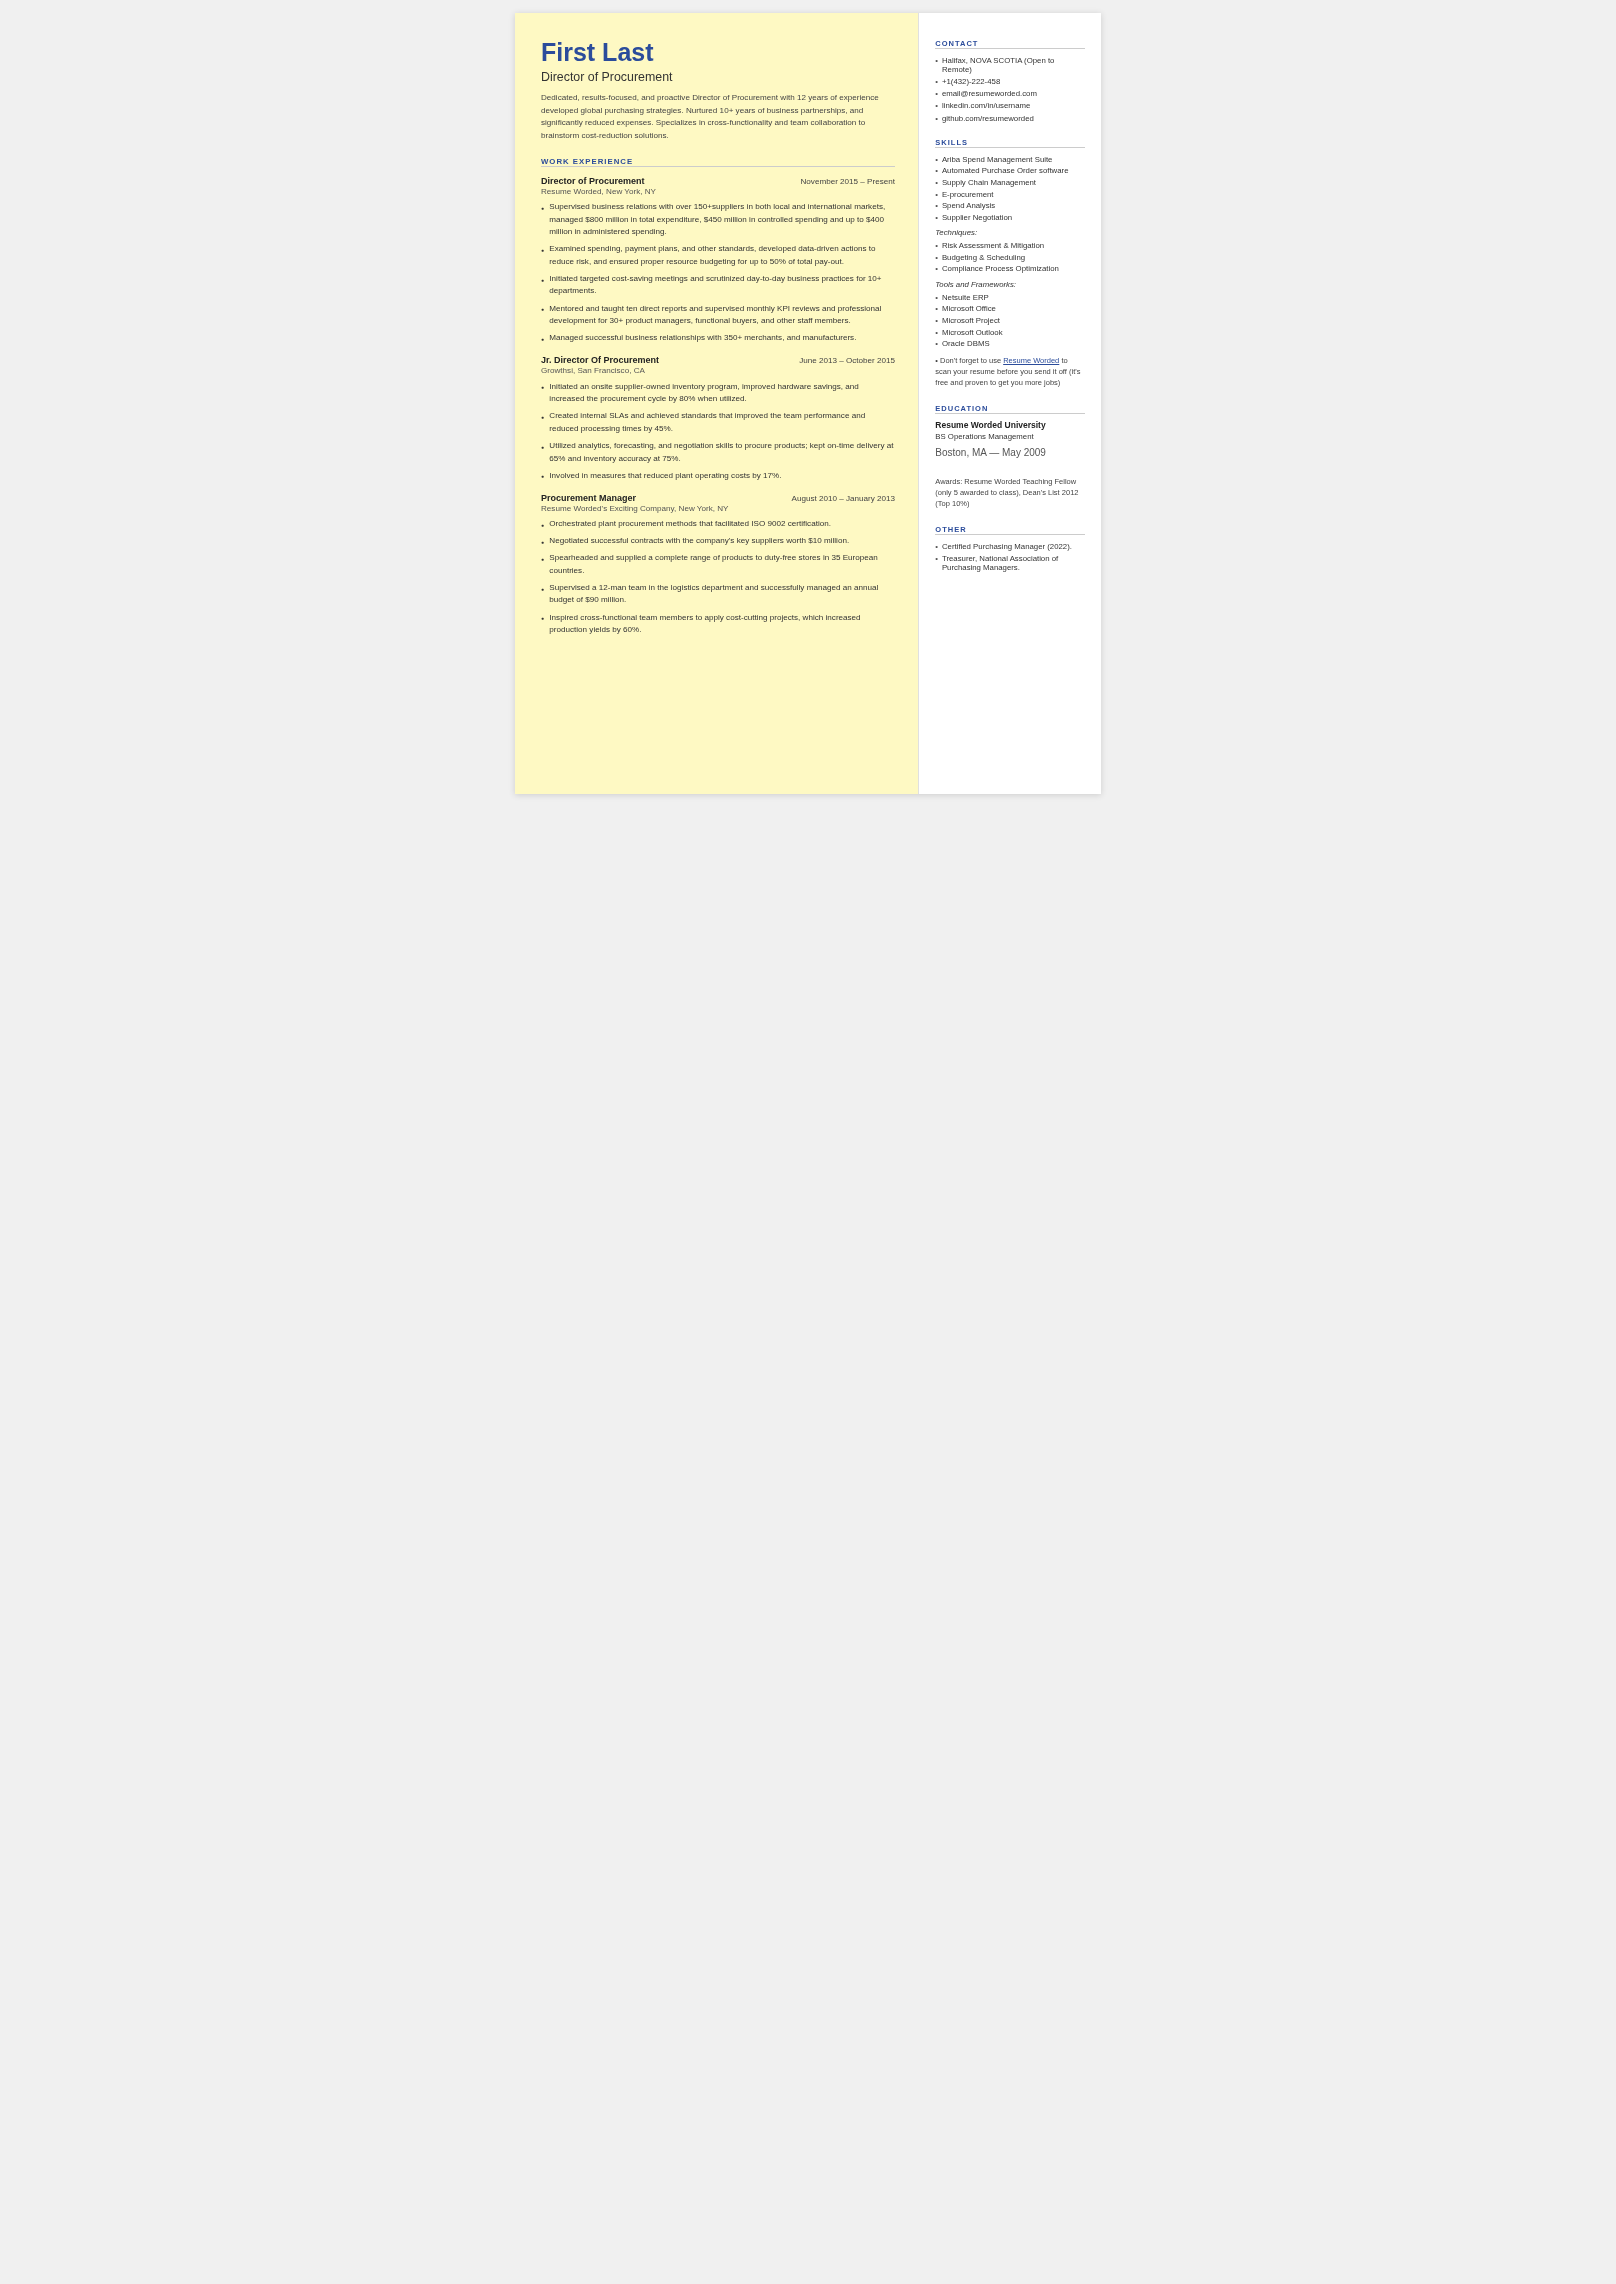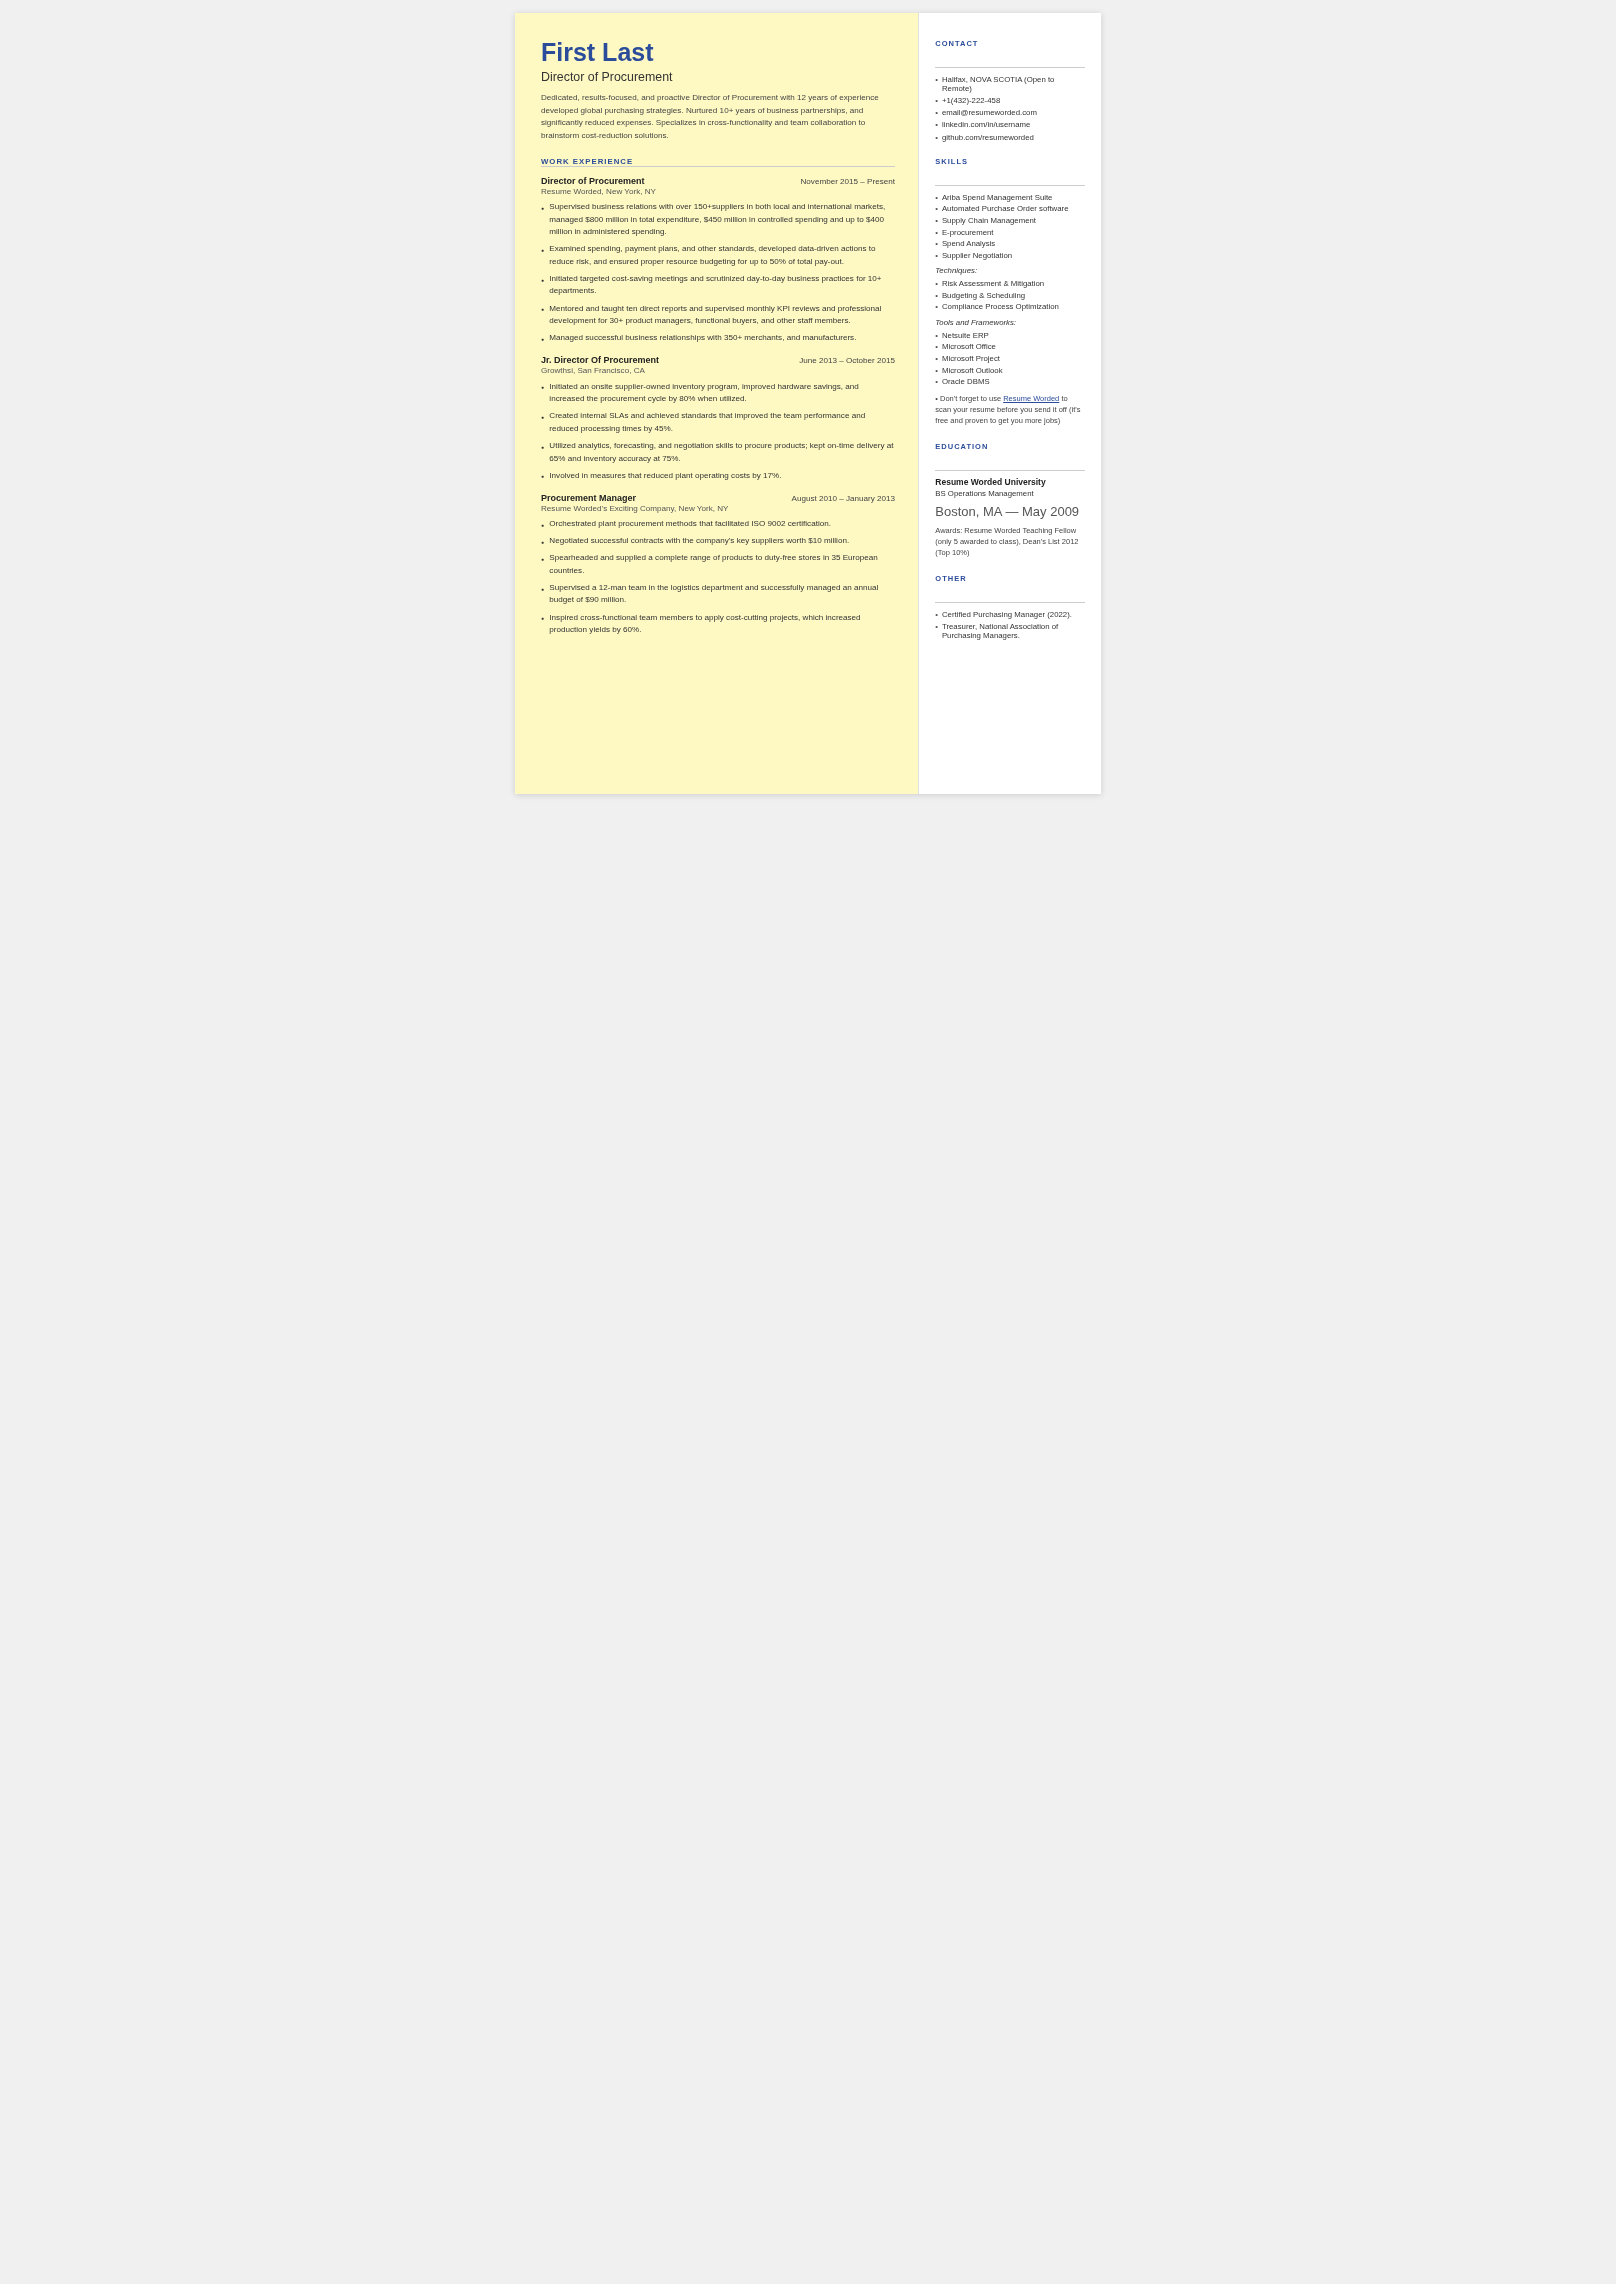--- a/index.html
+++ b/index.html
@@ -107,21 +107,21 @@
     .sidebar-section {
       margin-bottom: 15.6px;
     }
     .sidebar-section-title {
       font-size: 7.5px;
       font-weight: 700;
       color: #2b4c9b;
       letter-spacing: 1px;
       text-transform: uppercase;
       border-bottom: 0.7px solid #ccc;
-      padding-bottom: 19px;
+      padding-bottom: 0;
       margin-bottom: 6.5px;
     }
     .contact-list {
       list-style: none;
       padding: 0;
     }
     .contact-list li {
       font-size: 7.8px;
       color: #333;
       margin-bottom: 3.3px;
@@ -174,23 +174,23 @@
       font-weight: 700;
       color: #222;
       margin-bottom: 1.3px;
     }
     .education-degree {
       font-size: 7.8px;
       color: #333;
       margin-bottom: 6px;
     }
     .education-date {
-      font-size: 13px;
-      color: #555;
-      margin-bottom: 6px;
+      font-size: 10px;
+      color: #555;
+      margin-bottom: 18px;
     }
     .education-awards {
       font-size: 7.5px;
       color: #444;
       line-height: 1.5;
     }
     .other-list {
       list-style: none;
       padding: 0;
     }

